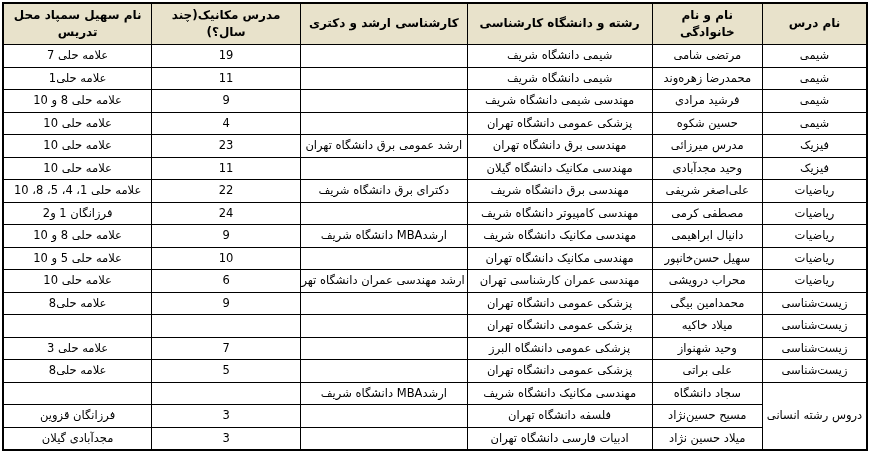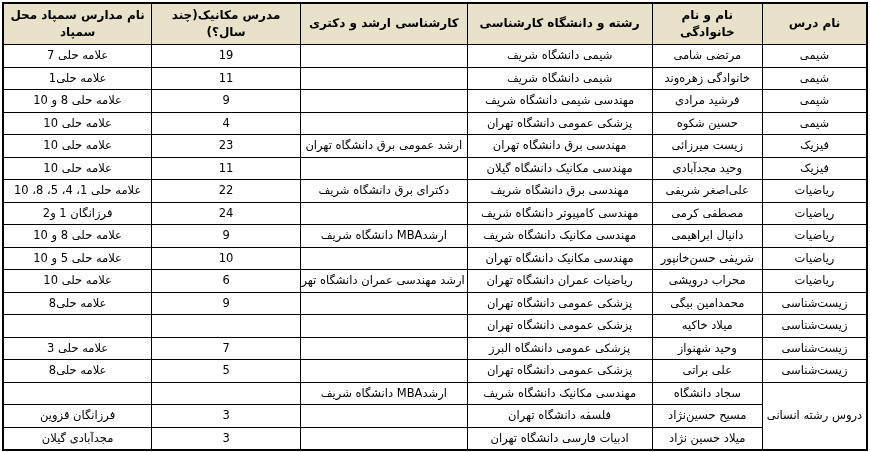--- a/index.html
+++ b/index.html
@@ -65,35 +65,35 @@
       <col style="width:148px">
       <col style="width:148px">
     </colgroup>
     <thead>
       <tr>
           <th>نام درس</th>
           <th>نام و نام خانوادگی</th>
           <th>رشته و دانشگاه کارشناسی</th>
           <th>کارشناسی ارشد و دکتری</th>
           <th>مدرس مکانیک(چند سال؟)</th>
-          <th>نام مدارس سمپاد محل سمپاد</th>
+          <th>نام سهیل سمپاد محل تدریس</th>
         </tr>
     </thead>
     <tbody>
         <tr>
           <td>شیمی</td>
           <td>مرتضی شامی</td>
           <td>شیمی دانشگاه شریف</td>
           <td></td>
           <td>19</td>
           <td>علامه حلی 7</td>
         </tr>
         <tr>
           <td>شیمی</td>
-          <td>خانوادگی زهره‌وند</td>
+          <td>محمدرضا زهره‌وند</td>
           <td>شیمی دانشگاه شریف</td>
           <td></td>
           <td>11</td>
           <td>علامه حلی1</td>
         </tr>
         <tr>
           <td>شیمی</td>
           <td>فرشید مرادی</td>
           <td>مهندسی شیمی دانشگاه شریف</td>
           <td></td>
@@ -103,21 +103,21 @@
         <tr>
           <td>شیمی</td>
           <td>حسین شکوه</td>
           <td>پزشکی عمومی دانشگاه تهران</td>
           <td></td>
           <td>4</td>
           <td>علامه حلی 10</td>
         </tr>
         <tr>
           <td>فیزیک</td>
-          <td>زیست میرزائی</td>
+          <td>مدرس میرزائی</td>
           <td>مهندسی برق دانشگاه تهران</td>
           <td>ارشد عمومی برق دانشگاه تهران</td>
           <td>23</td>
           <td>علامه حلی 10</td>
         </tr>
         <tr>
           <td>فیزیک</td>
           <td>وحید مجدآبادی</td>
           <td>مهندسی مکانیک دانشگاه گیلان</td>
           <td></td>
@@ -143,30 +143,30 @@
         <tr>
           <td>ریاضیات</td>
           <td>دانیال ابراهیمی</td>
           <td>مهندسی مکانیک دانشگاه شریف</td>
           <td>ارشدMBA دانشگاه شریف</td>
           <td>9</td>
           <td>علامه حلی 8 و 10</td>
         </tr>
         <tr>
           <td>ریاضیات</td>
-          <td>شریفی حسن‌خانپور</td>
+          <td>سهیل حسن‌خانپور</td>
           <td>مهندسی مکانیک دانشگاه تهران</td>
           <td></td>
           <td>10</td>
           <td>علامه حلی 5 و 10</td>
         </tr>
         <tr>
           <td>ریاضیات</td>
           <td>محراب درویشی</td>
-          <td>ریاضیات عمران دانشگاه تهران</td>
+          <td>مهندسی عمران کارشناسی تهران</td>
           <td>ارشد مهندسی عمران دانشگاه تهران</td>
           <td>6</td>
           <td>علامه حلی 10</td>
         </tr>
         <tr>
           <td>زیست‌شناسی</td>
           <td>محمدامین بیگی</td>
           <td>پزشکی عمومی دانشگاه تهران</td>
           <td></td>
           <td>9</td>

